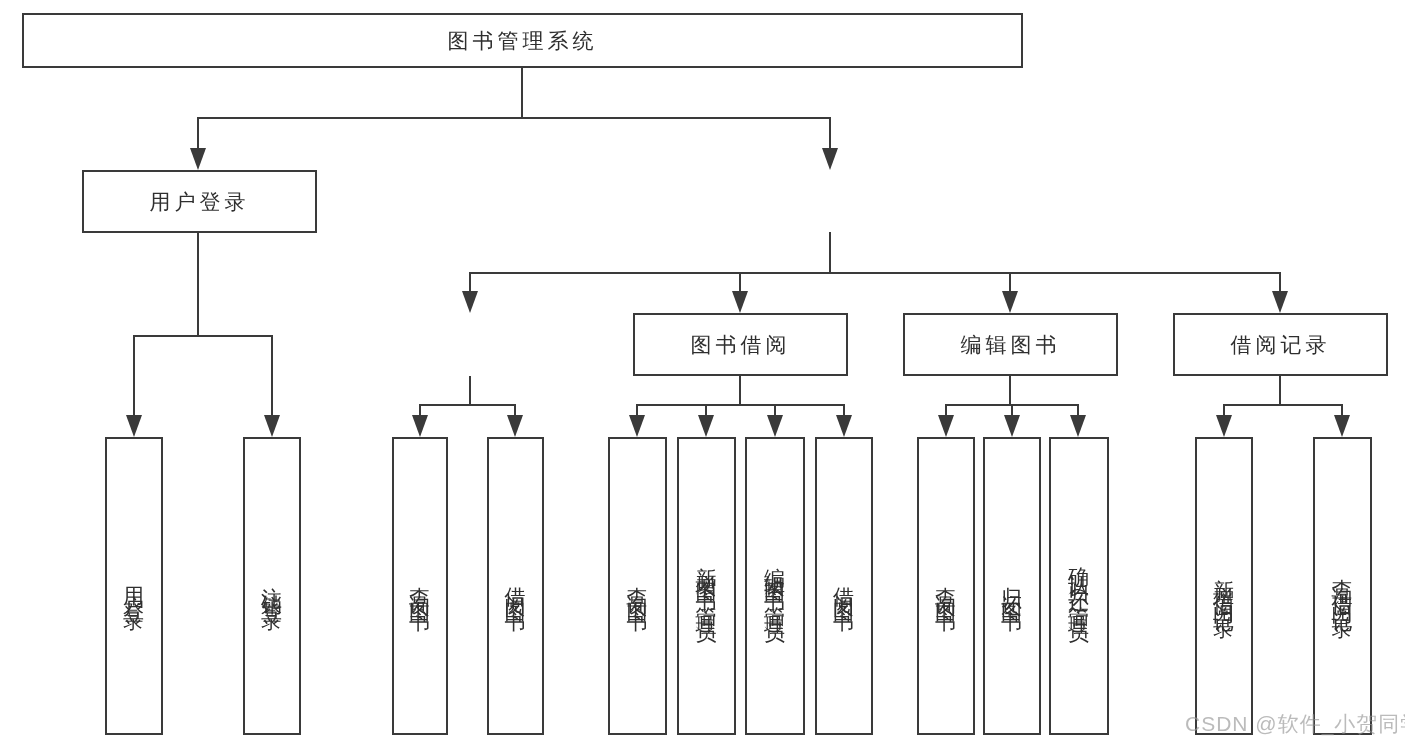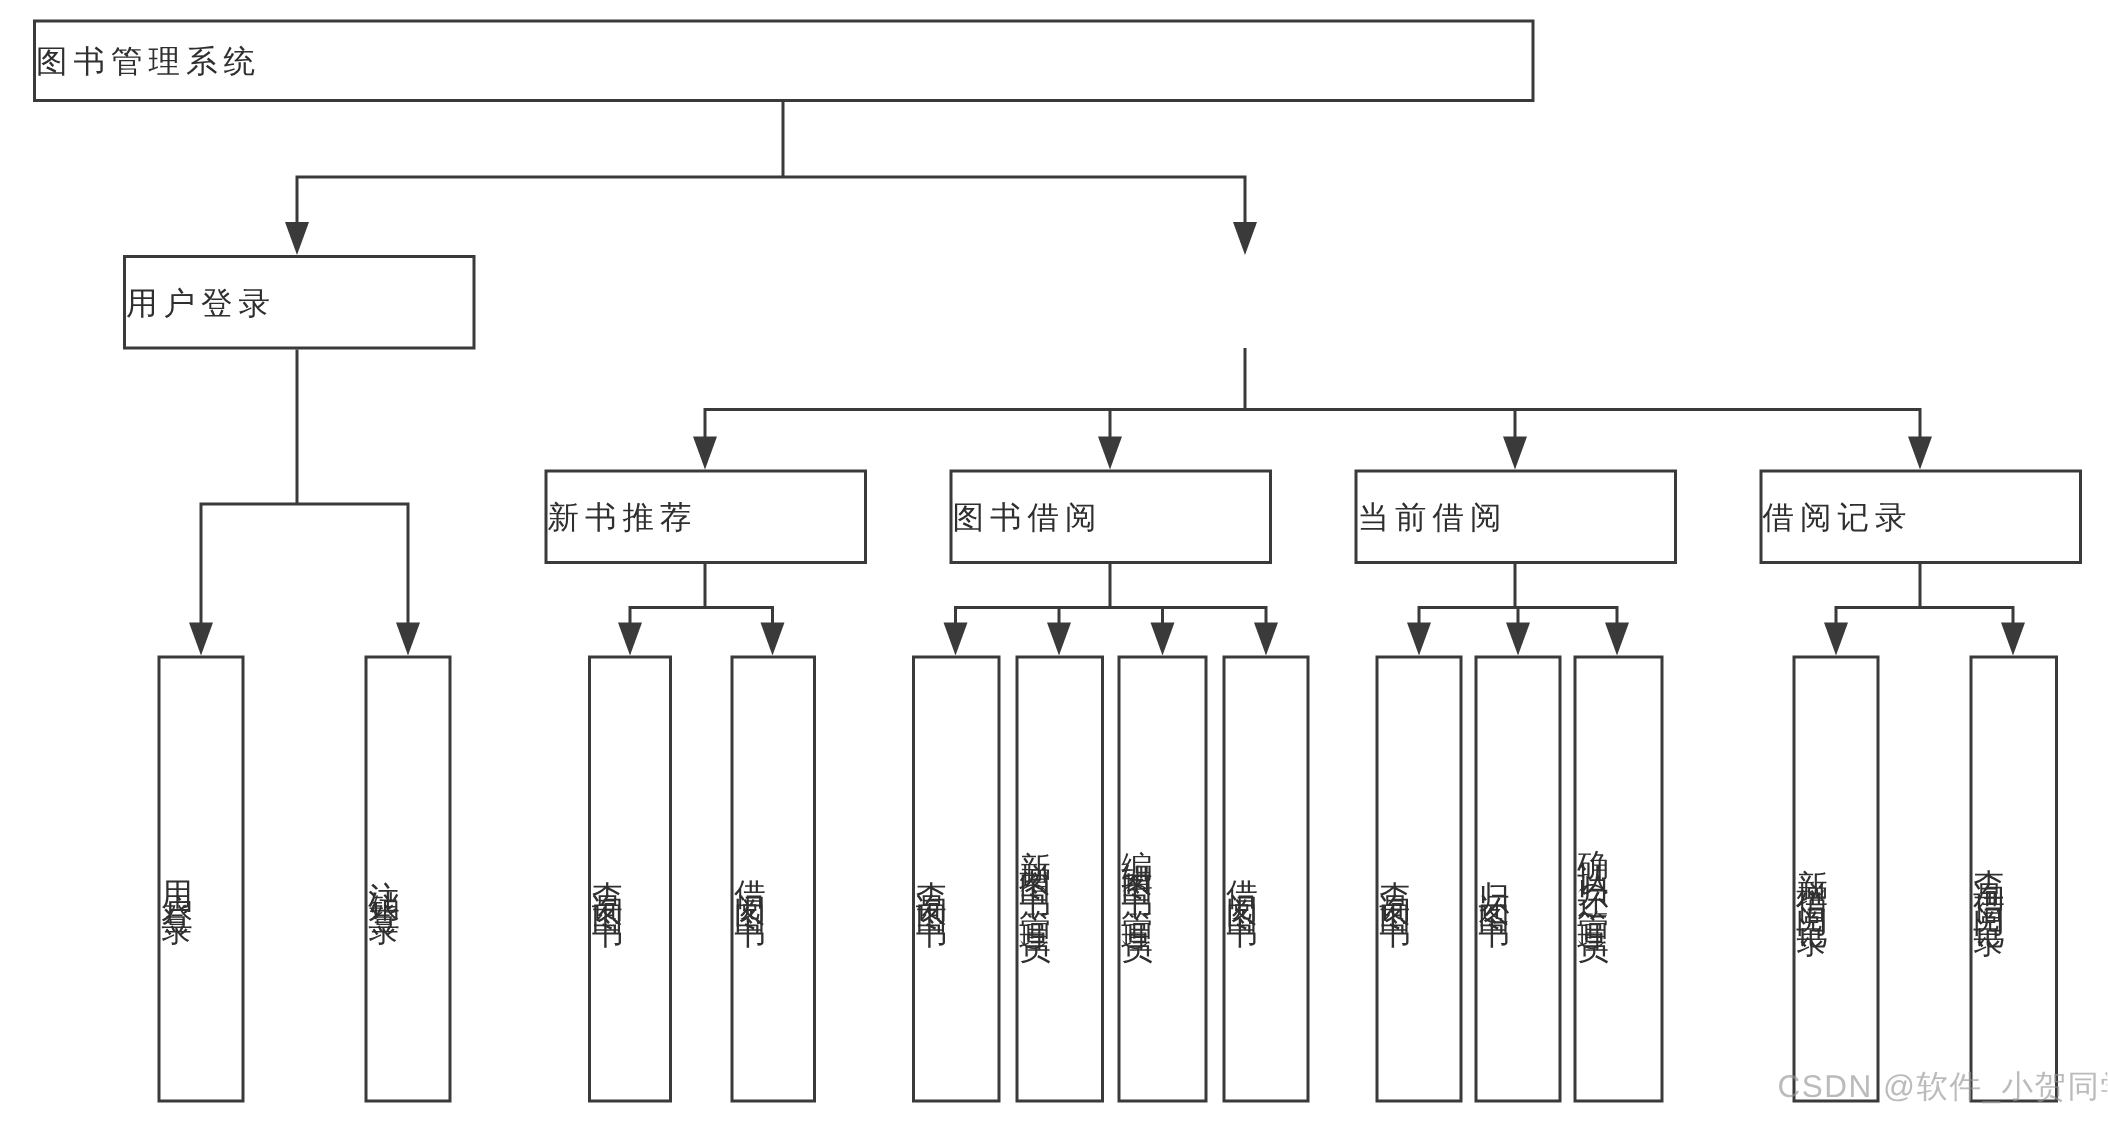--- a/index.html
+++ b/index.html
@@ -21,21 +21,21 @@
     width: 1405px; height: 747px;
     pointer-events: none;
   }
   .box {
     position: absolute;
     box-sizing: border-box;
     border: 2px solid #3a3a3a;
     background: #ffffff;
     display: flex;
     align-items: center;
-    justify-content: flex-start;
+    justify-content: center;
     color: #2f2f2f;
   }
   .hlabel {
     font-size: 21px;
     letter-spacing: 4px;
     white-space: nowrap;
   }
   .vbox {
     top: 437px;
     height: 298px;
@@ -108,28 +108,25 @@
   </svg>
 
   <div class="box" style="left:22px; top:13px; width:1001px; height:55px;">
     <span class="hlabel">图书管理系统</span>
   </div>
 
   <div class="box" style="left:82px; top:170px; width:235px; height:63px;">
     <span class="hlabel">用户登录</span>
   </div>
 
-  <div class="box" style="left:363px; top:313px; width:215px; height:63px;">
-    <span class="hlabel">新书推荐</span>
-  </div>
   <div class="box" style="left:633px; top:313px; width:215px; height:63px;">
     <span class="hlabel">图书借阅</span>
   </div>
   <div class="box" style="left:903px; top:313px; width:215px; height:63px;">
-    <span class="hlabel">当前借阅</span>
+    <span class="hlabel">编辑图书</span>
   </div>
   <div class="box" style="left:1173px; top:313px; width:215px; height:63px;">
     <span class="hlabel">借阅记录</span>
   </div>
 
   <div class="box vbox" style="left:105px; width:58px;">
     <span class="vlabel">用户登录</span>
   </div>
   <div class="box vbox" style="left:243px; width:58px;">
     <span class="vlabel">注销登录</span>

